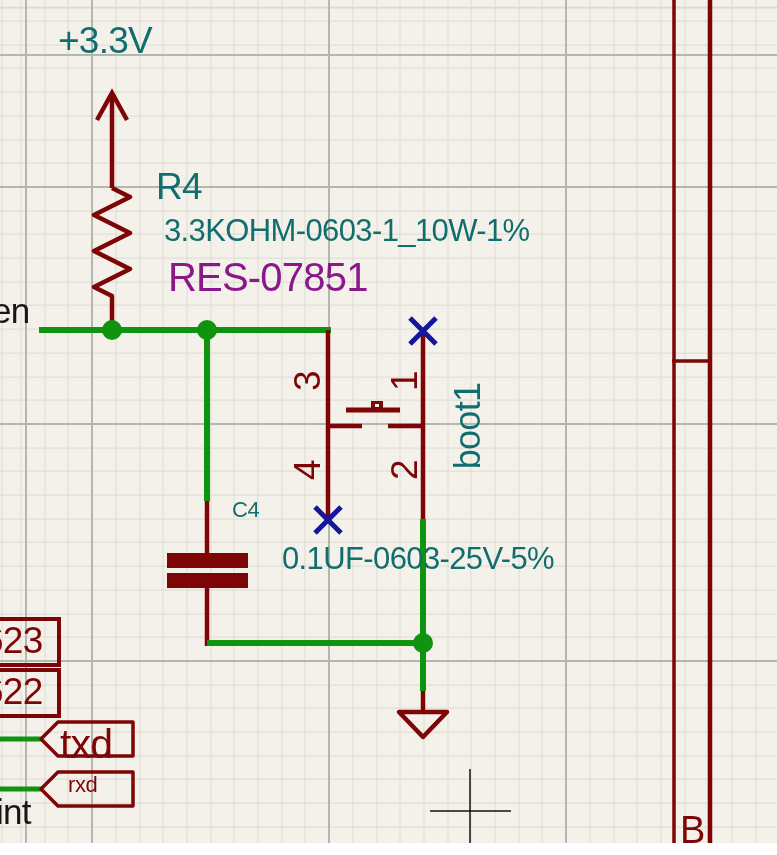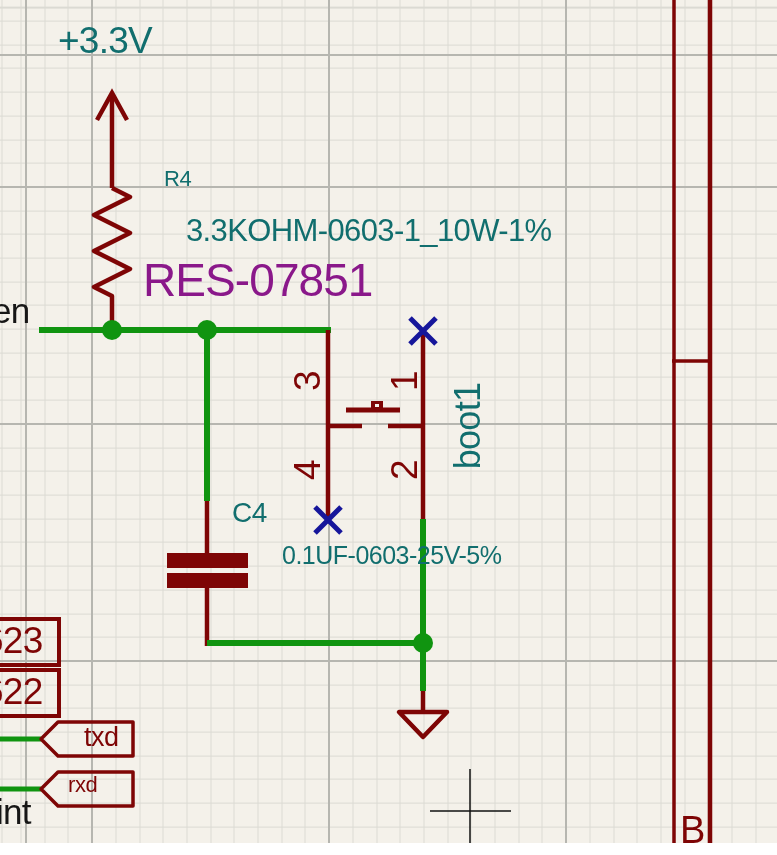--- a/index.html
+++ b/index.html
@@ -74,37 +74,37 @@
 
     <line x1="674" y1="0" x2="674" y2="855" stroke="#7e0505" stroke-width="3.5"></line>
     <line x1="710" y1="0" x2="710" y2="855" stroke="#7e0505" stroke-width="4.5"></line>
     <line x1="672" y1="361" x2="712" y2="361" stroke="#7e0505" stroke-width="3.5"></line>
 
     <line x1="430" y1="811" x2="511" y2="811" stroke="#111" stroke-width="1.5"></line>
     <line x1="470" y1="769" x2="470" y2="852" stroke="#111" stroke-width="1.5"></line>
   </svg>
 
   <div class="txt teal" style="left:58px;top:22px;font-size:37px;">+3.3V</div>
-  <div class="txt teal" style="left:164px;top:168px;font-size:22px;">R4</div>
-  <div class="txt teal" style="left:164px;top:215px;font-size:31px;margin-left:22px;">3.3KOHM-0603-1_10W-1%</div>
-  <div class="txt purple" style="left:143px;top:257px;font-size:46px;">RES-07851</div>
+  <div class="txt teal" style="left:156px;top:168px;font-size:37px;">R4</div>
+  <div class="txt teal" style="left:164px;top:215px;font-size:31px;">3.3KOHM-0603-1_10W-1%</div>
+  <div class="txt purple" style="left:168px;top:257px;font-size:40px;">RES-07851</div>
 
   <div class="txt black" style="left:-8px;top:293px;font-size:35px;">en</div>
 
   <div class="txt red rot" style="left:307px;top:381px;font-size:37px;">3</div>
   <div class="txt red rot" style="left:404px;top:381px;font-size:37px;">1</div>
   <div class="txt red rot" style="left:307px;top:470px;font-size:37px;">4</div>
   <div class="txt red rot" style="left:404px;top:470px;font-size:37px;">2</div>
   <div class="txt teal rot" style="left:468px;top:426px;font-size:36px;">boot1</div>
 
-  <div class="txt teal" style="left:232px;top:499px;font-size:28px;">C4</div>
-  <div class="txt teal" style="left:282px;top:543px;font-size:25px;">0.1UF-0603-25V-5%</div>
+  <div class="txt teal" style="left:232px;top:499px;font-size:22px;">C4</div>
+  <div class="txt teal" style="left:282px;top:543px;font-size:31px;">0.1UF-0603-25V-5%</div>
 
 
   <div class="txt red" style="left:-17px;top:622px;font-size:37px;">623</div>
   <div class="txt red" style="left:-17px;top:673px;font-size:37px;">622</div>
 
-  <div class="txt red" style="left:84px;top:724px;font-size:27px;">txd</div>
+  <div class="txt red" style="left:60px;top:724px;font-size:41px;">txd</div>
   <div class="txt red" style="left:68px;top:774px;font-size:22px;">rxd</div>
   <div class="txt black" style="left:-4px;top:794px;font-size:35px;">int</div>
 
   <div class="txt red" style="left:680px;top:811px;font-size:38px;">B</div>
 </div>
 
 </body></html>

